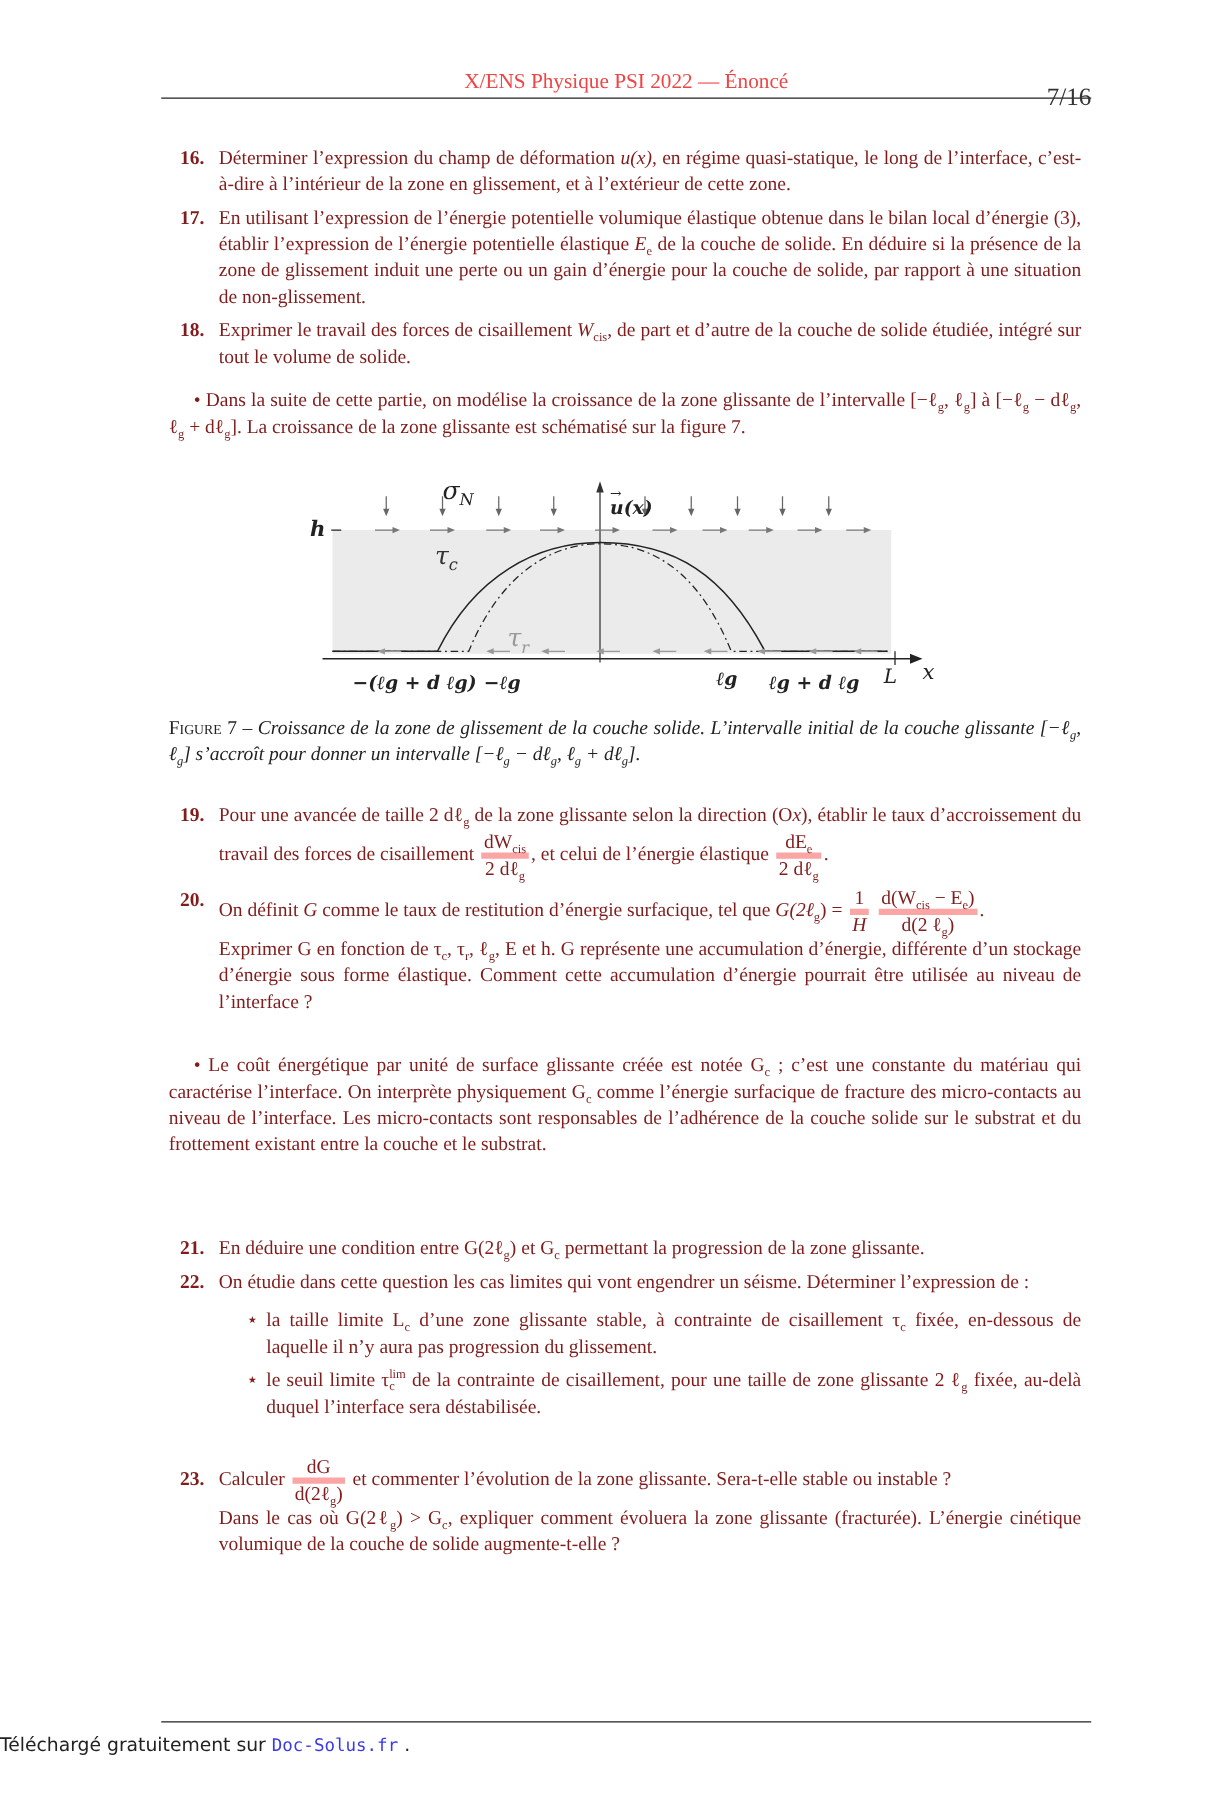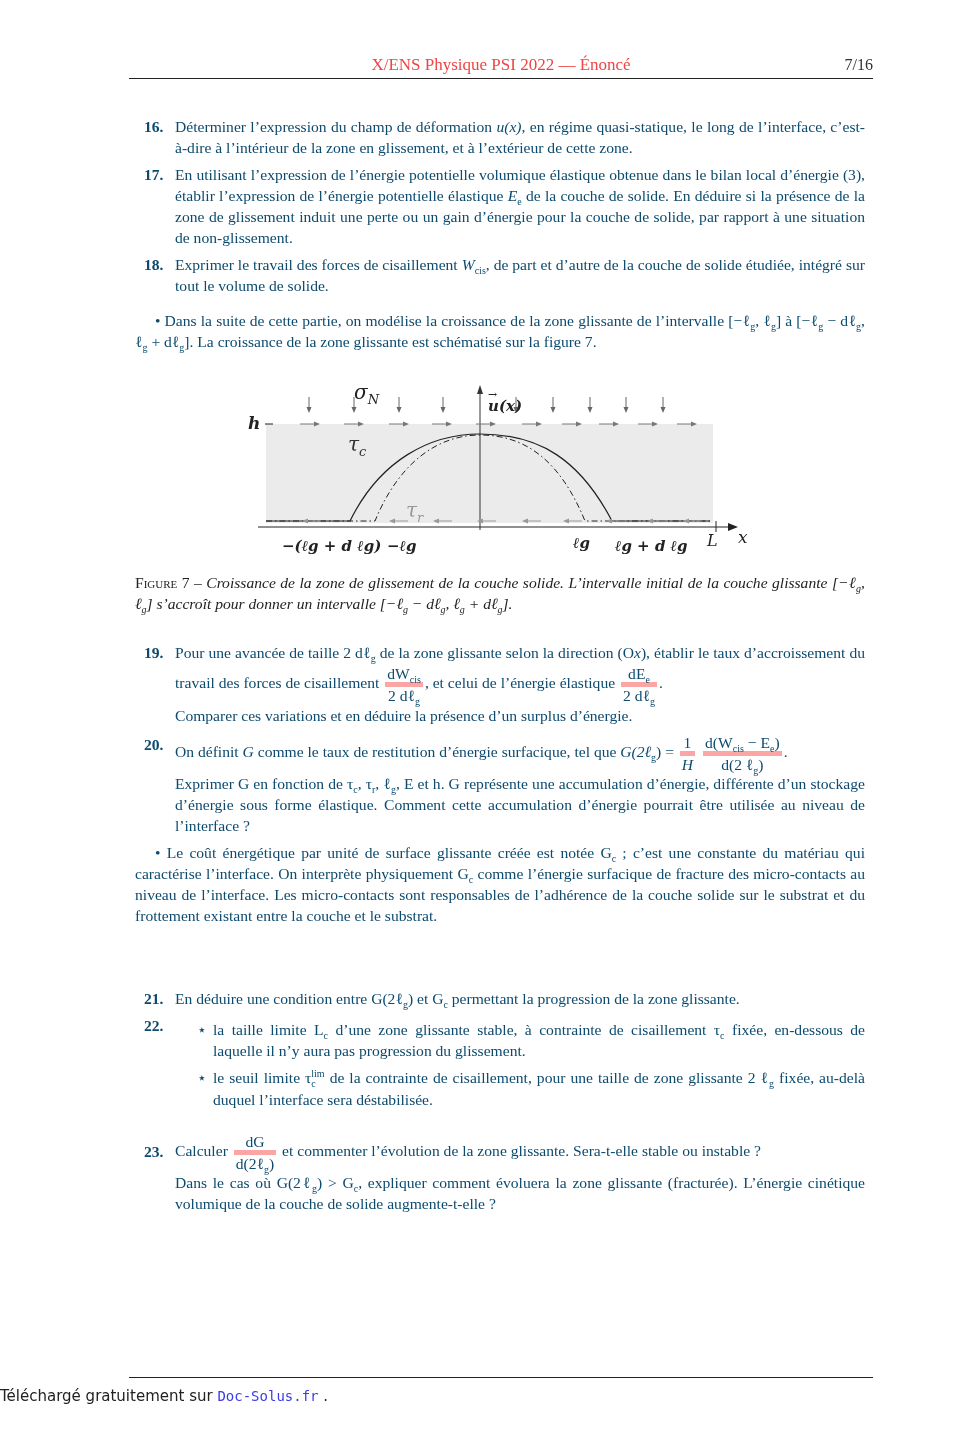--- a/index.html
+++ b/index.html
@@ -1,21 +1,21 @@
 <!DOCTYPE html>
 <html><head>
 <meta charset="utf-8">
 <style>
   html,body{margin:0;padding:0;background:#fff;}
   body{width:980px;height:1441px;position:relative;overflow:hidden;
        font-family:"DejaVu Serif","Liberation Serif",serif;color:#1a1a1a;}
   #header{position:absolute;left:129px;top:52px;width:744px;height:26px;border-bottom:1.5px solid #222;}
   #header .title{position:absolute;left:0;width:744px;text-align:center;top:3px;font-family:"Liberation Serif",serif;font-size:17px;color:#ef4444;}
-  #header .pnum{position:absolute;right:0;top:4px;font-family:"Liberation Serif",serif;font-size:16px;color:#333;}
-  .page{position:absolute;left:135px;width:730px;font-family:"Liberation Serif",serif;font-size:15.6px;line-height:21px;color:#0c4a6e;text-align:justify;}
+  #header .pnum{position:absolute;right:0;top:15px;font-family:"Liberation Serif",serif;font-size:20px;color:#333;}
+  .page{position:absolute;left:135px;width:730px;font-family:"Liberation Serif",serif;font-size:15.6px;line-height:21px;color:#7f1d1d;text-align:justify;}
   .q{position:relative;padding-left:40px;margin:0 0 6px 0;}
   .q .num{position:absolute;left:9px;top:0;font-weight:bold;}
   .ind{text-indent:20px;}
   i.m{font-style:italic;}
   .frac{display:inline-block;vertical-align:middle;text-align:center;margin:0 2px;line-height:17px;}
   .frac .n{display:block;border-bottom:5px solid #fca5a5;padding:0 2px;}
   .frac .d{display:block;padding:0 2px;}
   sub,sup{font-size:10px;line-height:0;}
   .bullets{position:relative;padding-left:78px;}
   .bullets .star{position:absolute;left:62px;}
@@ -148,21 +148,20 @@
 <div id="caption">
   <span class="sc">Figure 7</span><span> – </span><i><span>Croissance de la zone de glissement de la couche solide. L’intervalle initial de la couche glissante [−ℓ</span><sub>g</sub><span>, ℓ</span><sub>g</sub><span>] s’accroît pour donner un intervalle [−ℓ</span><sub>g</sub><span> − dℓ</span><sub>g</sub><span>, ℓ</span><sub>g</sub><span> + dℓ</span><sub>g</sub><span>].</span></i>
 </div>
 
 <div class="page" style="top:641px;">
   <div class="q" style="line-height:24px;">
     <span class="num">19.</span>
     <span>Pour une avancée de taille 2 dℓ</span><sub>g</sub><span> de la zone glissante selon la direction (O</span><i>x</i><span>), établir le taux d’accroissement du travail des forces de cisaillement </span>
     <span class="frac"><span class="n"><span>dW</span><sub>cis</sub></span><span class="d"><span>2 dℓ</span><sub>g</sub></span></span><span>, et celui de l’énergie élastique </span>
     <span class="frac"><span class="n"><span>dE</span><sub>e</sub></span><span class="d"><span>2 dℓ</span><sub>g</sub></span></span><span>.</span><br>
-    <span>Comparer ces variations et en déduire la présence d’un surplus d’énergie.</span>
   </div>
   <div class="q" style="line-height:21px;margin-top:4px;">
     <span class="num">20.</span>
     <span>On définit </span><i>G</i><span> comme le taux de restitution d’énergie surfacique, tel que </span><i>G(2ℓ</i><sub>g</sub><span>) = </span>
     <span class="frac"><span class="n">1</span><span class="d"><i>H</i></span></span>
     <span class="frac"><span class="n"><span>d(W</span><sub>cis</sub><span> − E</span><sub>e</sub><span>)</span></span><span class="d"><span>d(2 ℓ</span><sub>g</sub><span>)</span></span></span><span>.</span><br>
     <span>Exprimer G en fonction de τ</span><sub>c</sub><span>, τ</span><sub>r</sub><span>, ℓ</span><sub>g</sub><span>, E et h. G représente une accumulation d’énergie, différente d’un stockage d’énergie sous forme élastique. Comment cette accumulation d’énergie pourrait être utilisée au niveau de l’interface ?</span>
   </div>
 </div>
 
@@ -170,32 +169,33 @@
   <span>• Le coût énergétique par unité de surface glissante créée est notée G</span><sub>c</sub><span> ; c’est une constante du matériau qui caractérise l’interface. On interprète physiquement G</span><sub>c</sub><span> comme l’énergie surfacique de fracture des micro-contacts au niveau de l’interface. Les micro-contacts sont responsables de l’adhérence de la couche solide sur le substrat et du frottement existant entre la couche et le substrat.</span>
 </div>
 
 <div class="page" style="top:988px;">
   <div class="q">
     <span class="num">21.</span>
     <span>En déduire une condition entre G(2ℓ</span><sub>g</sub><span>) et G</span><sub>c</sub><span> permettant la progression de la zone glissante.</span>
   </div>
   <div class="q">
     <span class="num">22.</span>
+    <span>On étudie dans cette question les cas limites qui vont engendrer un séisme. Déterminer l’expression de :</span>
   </div>
   <div class="bullets" style="margin-top:10px;">
     <span class="star">⋆</span>
     <span>la taille limite L</span><sub>c</sub><span> d’une zone glissante stable, à contrainte de cisaillement τ</span><sub>c</sub><span> fixée, en-dessous de laquelle il n’y aura pas progression du glissement.</span>
   </div>
   <div class="bullets" style="margin-top:6px;">
     <span class="star">⋆</span>
     <span>le seuil limite τ</span><span style="display:inline-block;vertical-align:middle;line-height:10px;font-size:10px;"><span style="display:block">lim</span><span style="display:block">c</span></span><span> de la contrainte de cisaillement, pour une taille de zone glissante 2 ℓ</span><sub>g</sub><span> fixée, au-delà duquel l’interface sera déstabilisée.</span>
   </div>
 </div>
 
-<div class="page" style="top:1133px;">
+<div class="page" style="top:1165px;">
   <div class="q" style="line-height:21px;">
     <span class="num" style="top:8px">23.</span>
     <span>Calculer </span>
     <span class="frac"><span class="n"><span>dG</span></span><span class="d"><span>d(2ℓ</span><sub>g</sub><span>)</span></span></span><span> et commenter l’évolution de la zone glissante. Sera-t-elle stable ou instable ?</span><br>
     <span>Dans le cas où G(2ℓ</span><sub>g</sub><span>) &gt; G</span><sub>c</sub><span>, expliquer comment évoluera la zone glissante (fracturée). L’énergie cinétique volumique de la couche de solide augmente-t-elle ?</span>
   </div>
 </div>
 
 <div id="footer-rule"></div>
 <div id="footer">

